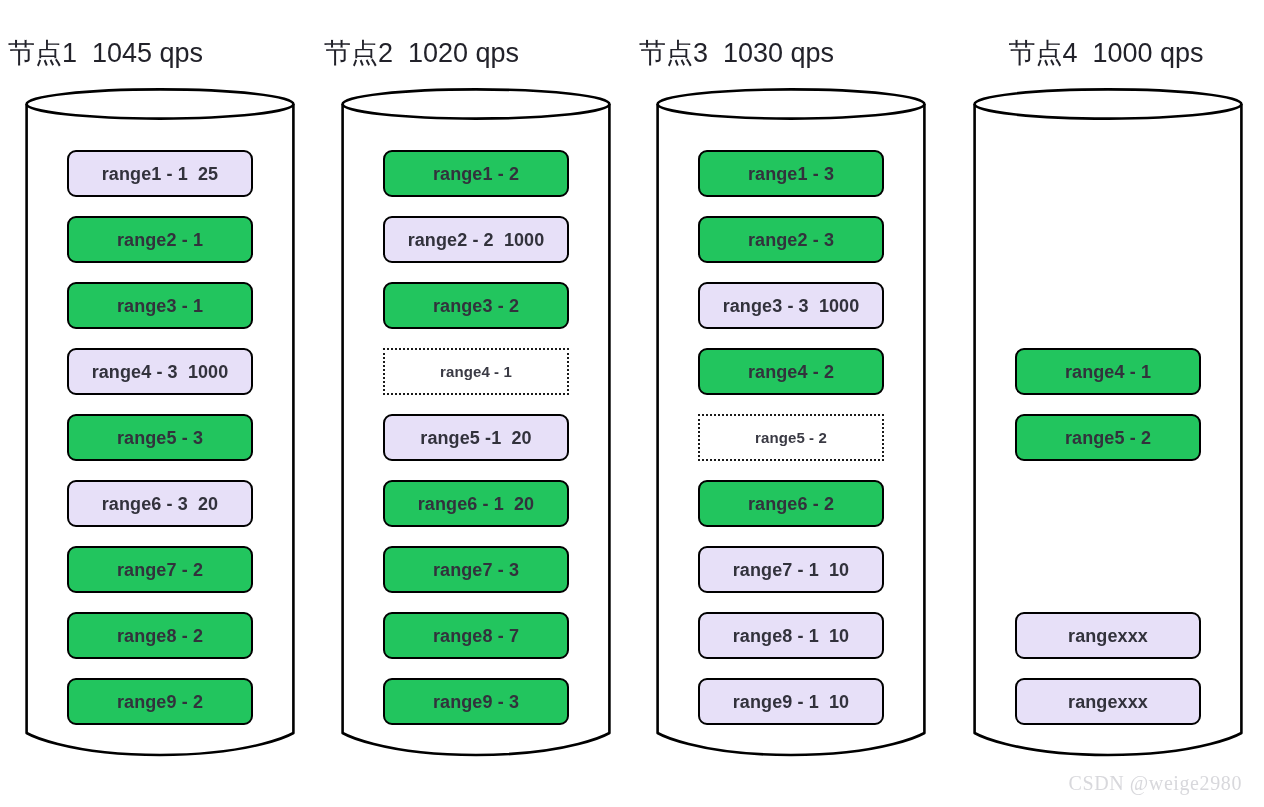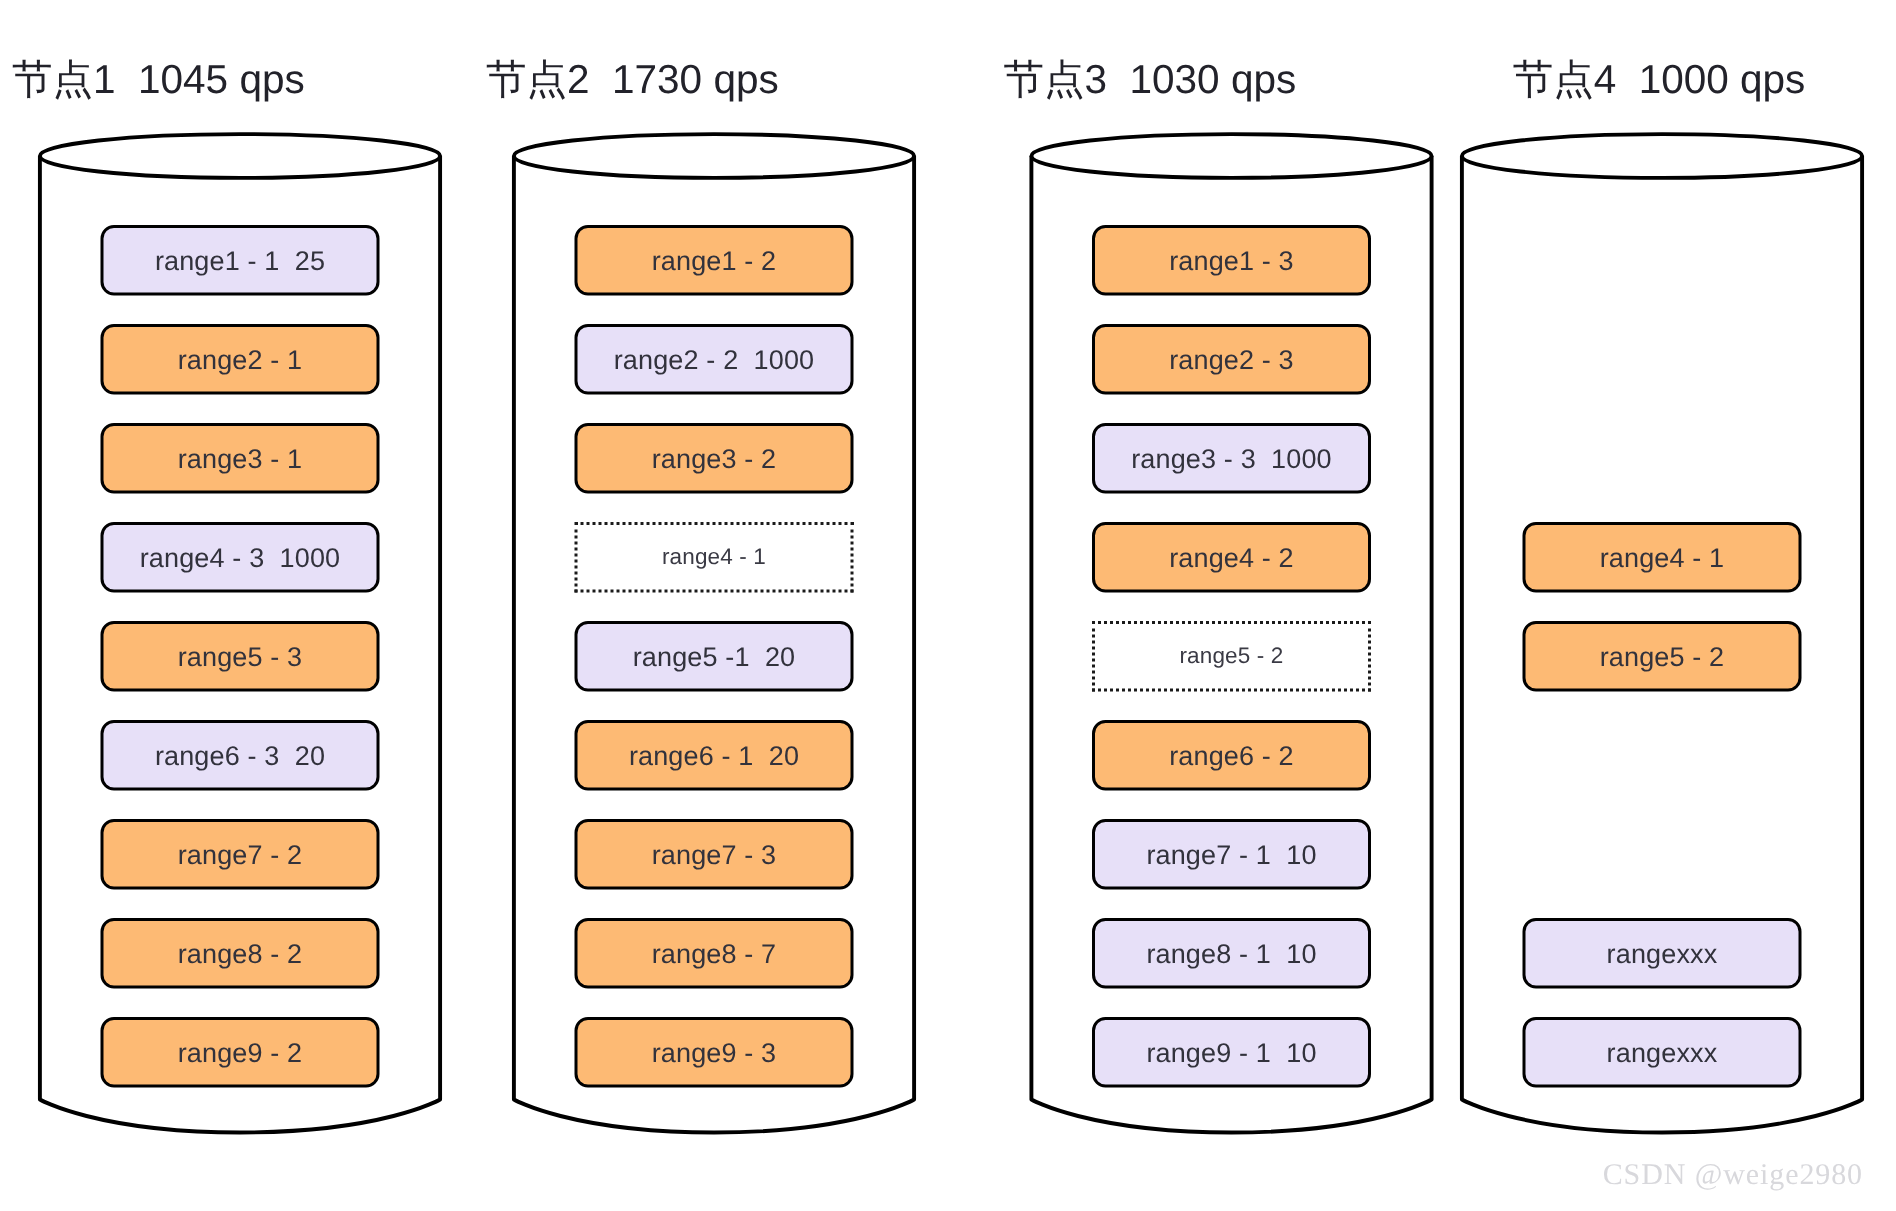--- a/index.html
+++ b/index.html
@@ -54,30 +54,31 @@
     width: 270px;
     height: 668px;
     overflow: visible;
   }
 
   .range-stack {
     position: absolute;
     left: 67px;
     top: 150px;
     width: 186px;
+    font-weight: bold;
   }
 
   .range-box {
     box-sizing: border-box;
     width: 186px;
     height: 47px;
     margin-bottom: 19px;
     border: 2.6px solid #000000;
     border-radius: 9px;
-    background: #fdba74;
+    background: #22c55e;
     display: flex;
     align-items: center;
     justify-content: center;
     font-size: 18px;
     line-height: 20px;
     color: #32323c;
     white-space: pre;
     letter-spacing: 0.1px;
   }
 
@@ -128,40 +129,40 @@
         <div class="range-box">range3 - 1</div>
         <div class="range-box highlight">range4 - 3  1000</div>
         <div class="range-box">range5 - 3</div>
         <div class="range-box highlight">range6 - 3  20</div>
         <div class="range-box">range7 - 2</div>
         <div class="range-box">range8 - 2</div>
         <div class="range-box">range9 - 2</div>
       </div>
     </div>
     <div class="node-column" style="left: 316px;">
-      <div class="node-header">节点2  1730 qps</div>
+      <div class="node-header">节点2  1020 qps</div>
       <div class="cylinder">
         <svg viewBox="0 0 270 668" xmlns="http://www.w3.org/2000/svg">
           <path d="M1.6,16 L1.6,645 C1.6,645 40,667 135,667 C230,667 268.4,645 268.4,645 L268.4,16" fill="#ffffff" stroke="#000000" stroke-width="2.6" stroke-linejoin="round"></path>
           <ellipse cx="135" cy="16" rx="133.4" ry="14.6" fill="#ffffff" stroke="#000000" stroke-width="2.6"></ellipse>
         </svg>
       </div>
       <div class="range-stack">
         <div class="range-box">range1 - 2</div>
         <div class="range-box highlight">range2 - 2  1000</div>
         <div class="range-box">range3 - 2</div>
         <div class="range-box ghost">range4 - 1</div>
         <div class="range-box highlight">range5 -1  20</div>
         <div class="range-box">range6 - 1  20</div>
         <div class="range-box">range7 - 3</div>
         <div class="range-box">range8 - 7</div>
         <div class="range-box">range9 - 3</div>
       </div>
     </div>
-    <div class="node-column" style="left: 661px;">
+    <div class="node-column" style="left: 631px;">
       <div class="node-header">节点3  1030 qps</div>
       <div class="cylinder">
         <svg viewBox="0 0 270 668" xmlns="http://www.w3.org/2000/svg">
           <path d="M1.6,16 L1.6,645 C1.6,645 40,667 135,667 C230,667 268.4,645 268.4,645 L268.4,16" fill="#ffffff" stroke="#000000" stroke-width="2.6" stroke-linejoin="round"></path>
           <ellipse cx="135" cy="16" rx="133.4" ry="14.6" fill="#ffffff" stroke="#000000" stroke-width="2.6"></ellipse>
         </svg>
       </div>
       <div class="range-stack">
         <div class="range-box">range1 - 3</div>
         <div class="range-box">range2 - 3</div>

